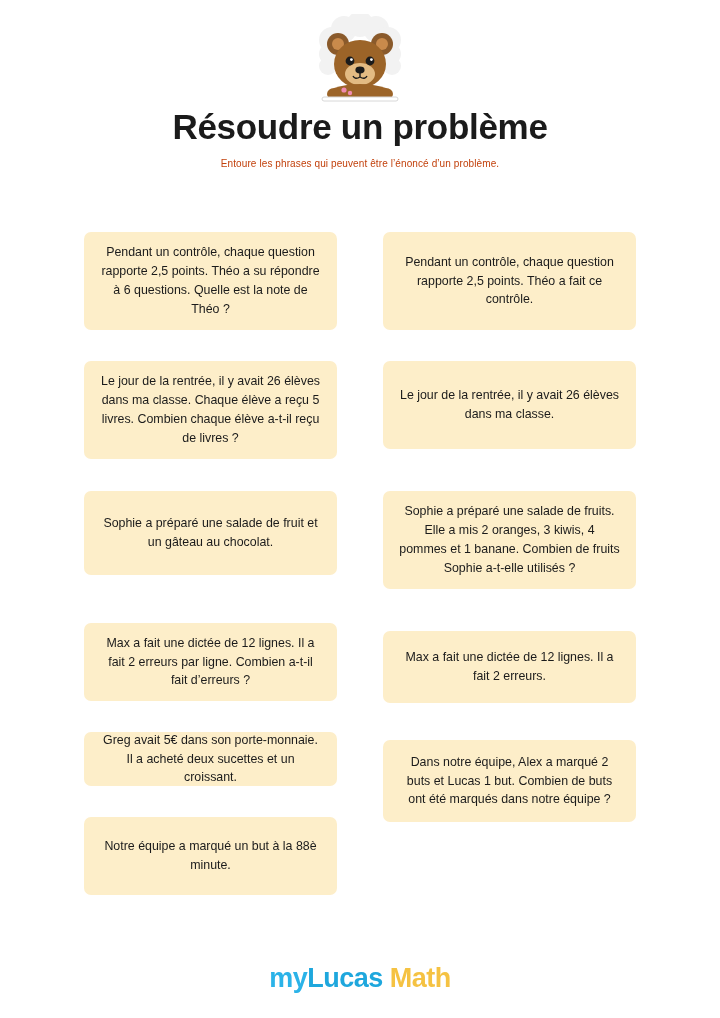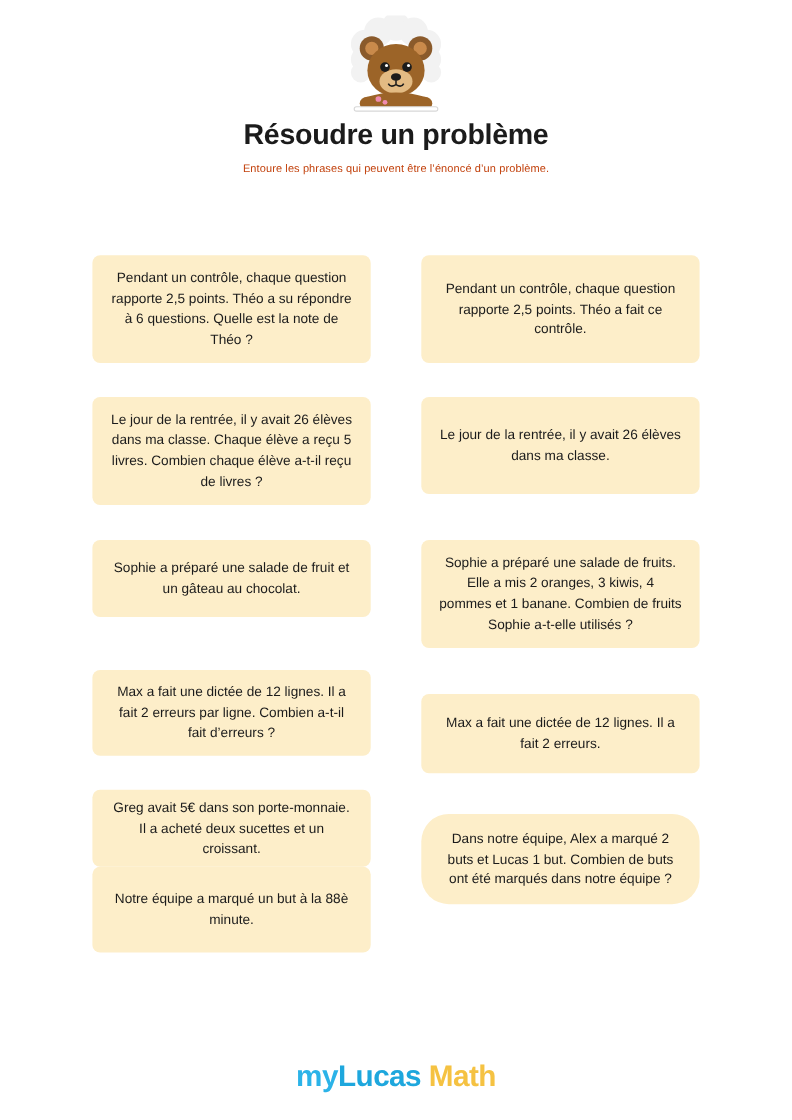--- a/index.html
+++ b/index.html
@@ -26,21 +26,21 @@
   }
   .mascot {
     position: relative;
     width: 120px;
     height: 92px;
     margin: 0 auto -4px auto;
   }
   .mascot svg { display: block; }
 
   .title {
-    font-size: 26px;
+    font-size: 35px;
     font-weight: bold;
     color: #1b1b1b;
     letter-spacing: -0.3px;
     margin: 6px 0 0 0;
     line-height: 1.1;
   }
   .subtitle {
     font-size: 10px;
     color: #c2410c;
     margin-top: 11px;
@@ -72,31 +72,31 @@
     padding: 14px 16px;
     display: flex;
     align-items: center;
     justify-content: center;
   }
   .card-text { display: block; width: 100%; }
 
   
   .r1 { height: 98px; margin-bottom: 31px; }
   .r2 { height: 98px; margin-bottom: 32px; }
-  .r3 { height: 70px; margin-bottom: 30px; }
+  .r3 { height: 84px; margin-bottom: 30px; }
   .r4 { height: 78px; margin-bottom: 31px; margin-top: 18px; }
-  .r5 { height: 70px; }
+  .r5 { height: 54px; margin-bottom: 31px; }
   .r6 { height: 78px; }
 
   .right .r1 { height: 98px; margin-bottom: 31px; }
   .right .r2 { height: 88px; margin-bottom: 42px; }
   .right .r3 { height: 98px; margin-bottom: 24px; }
   .right .r4 { height: 72px; margin-bottom: 37px; }
   .right .r5 { height: 82px; margin-bottom: 27px; }
-  .right .r6 { height: 82px; border-radius: 25px; }
+  .right .r6 { height: 82px; }
 
   
   .footer {
     position: absolute;
     bottom: 24px;
     left: 0;
     width: 100%;
     text-align: center;
     font-size: 27px;
     font-weight: bold;

